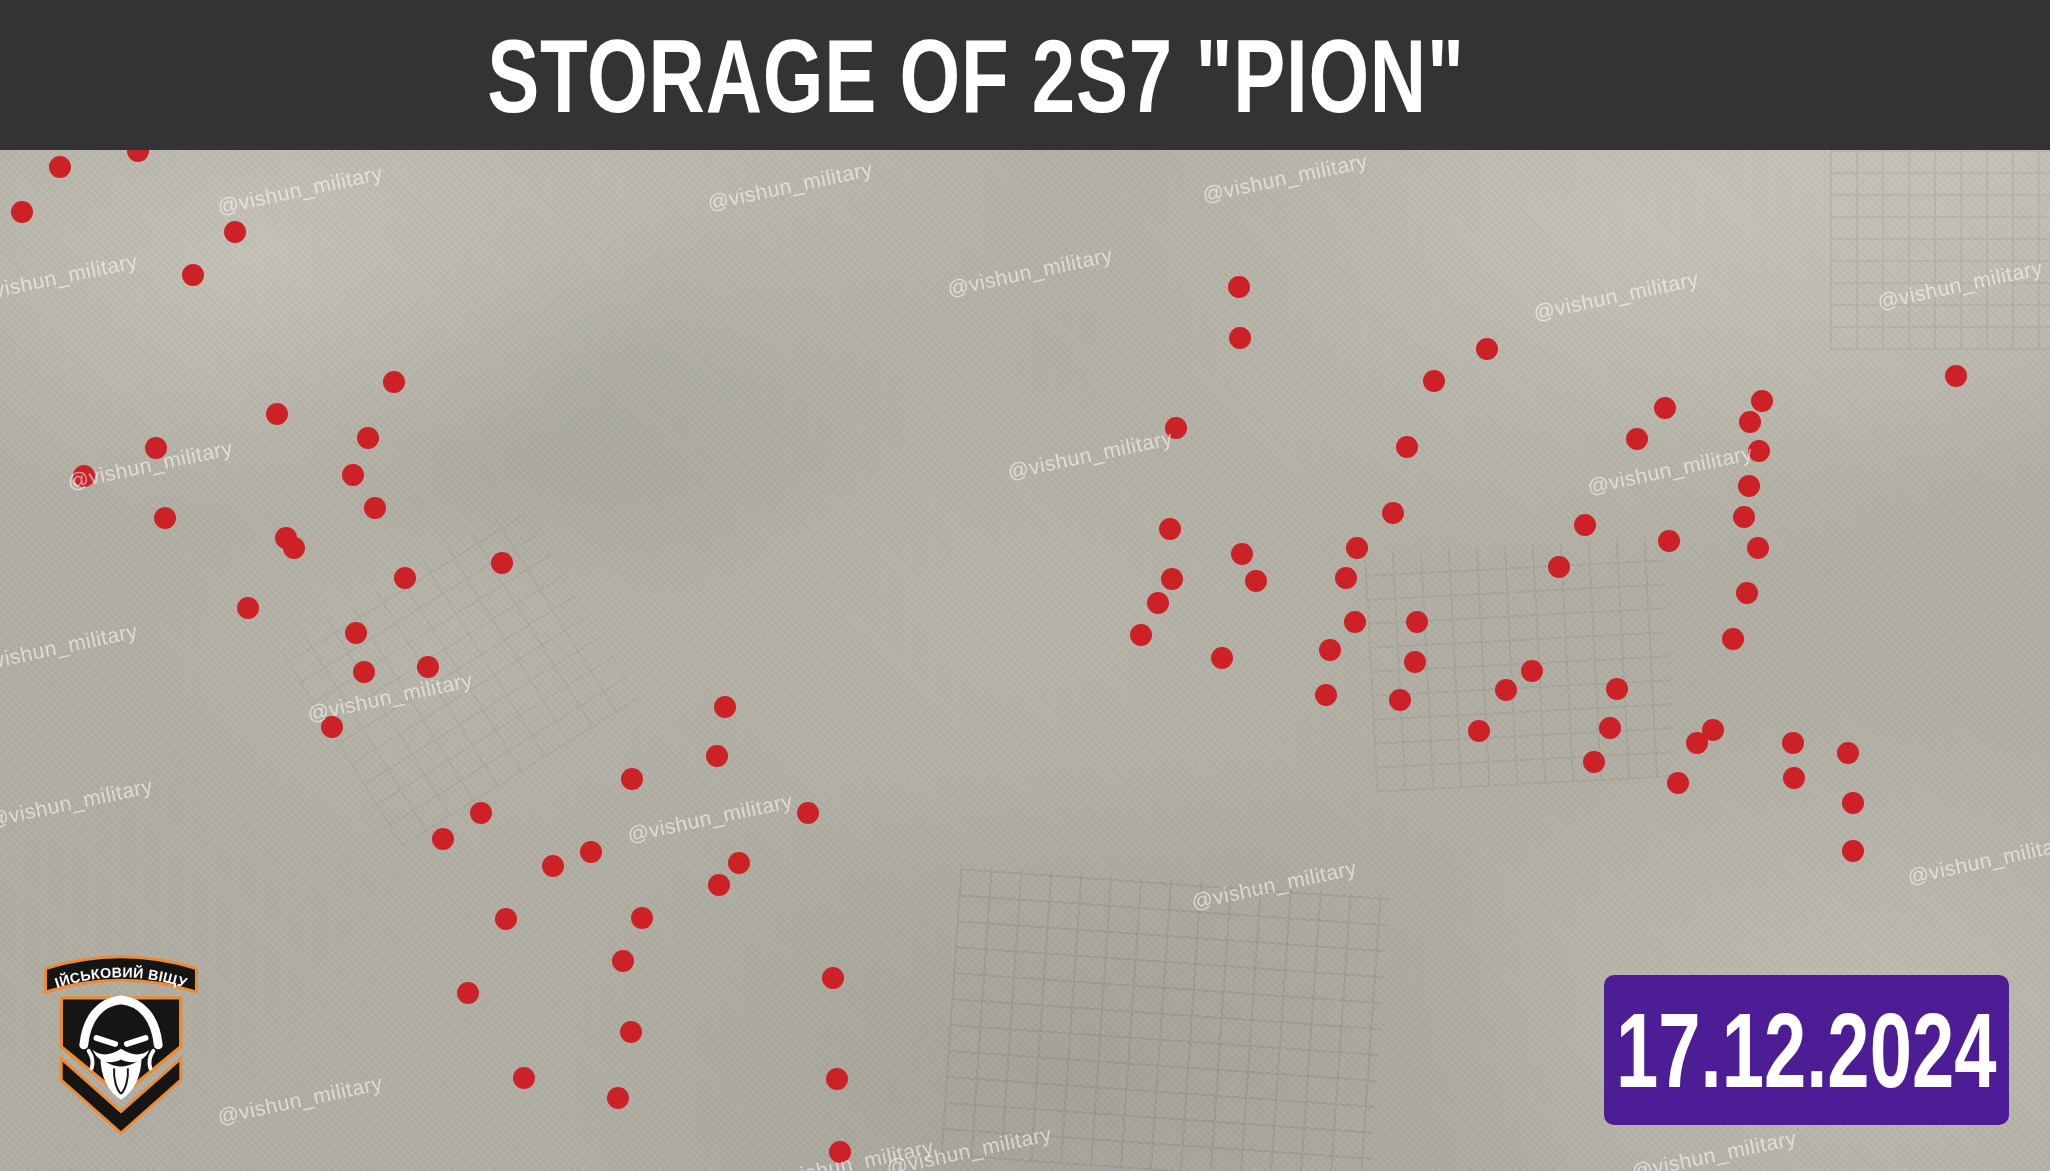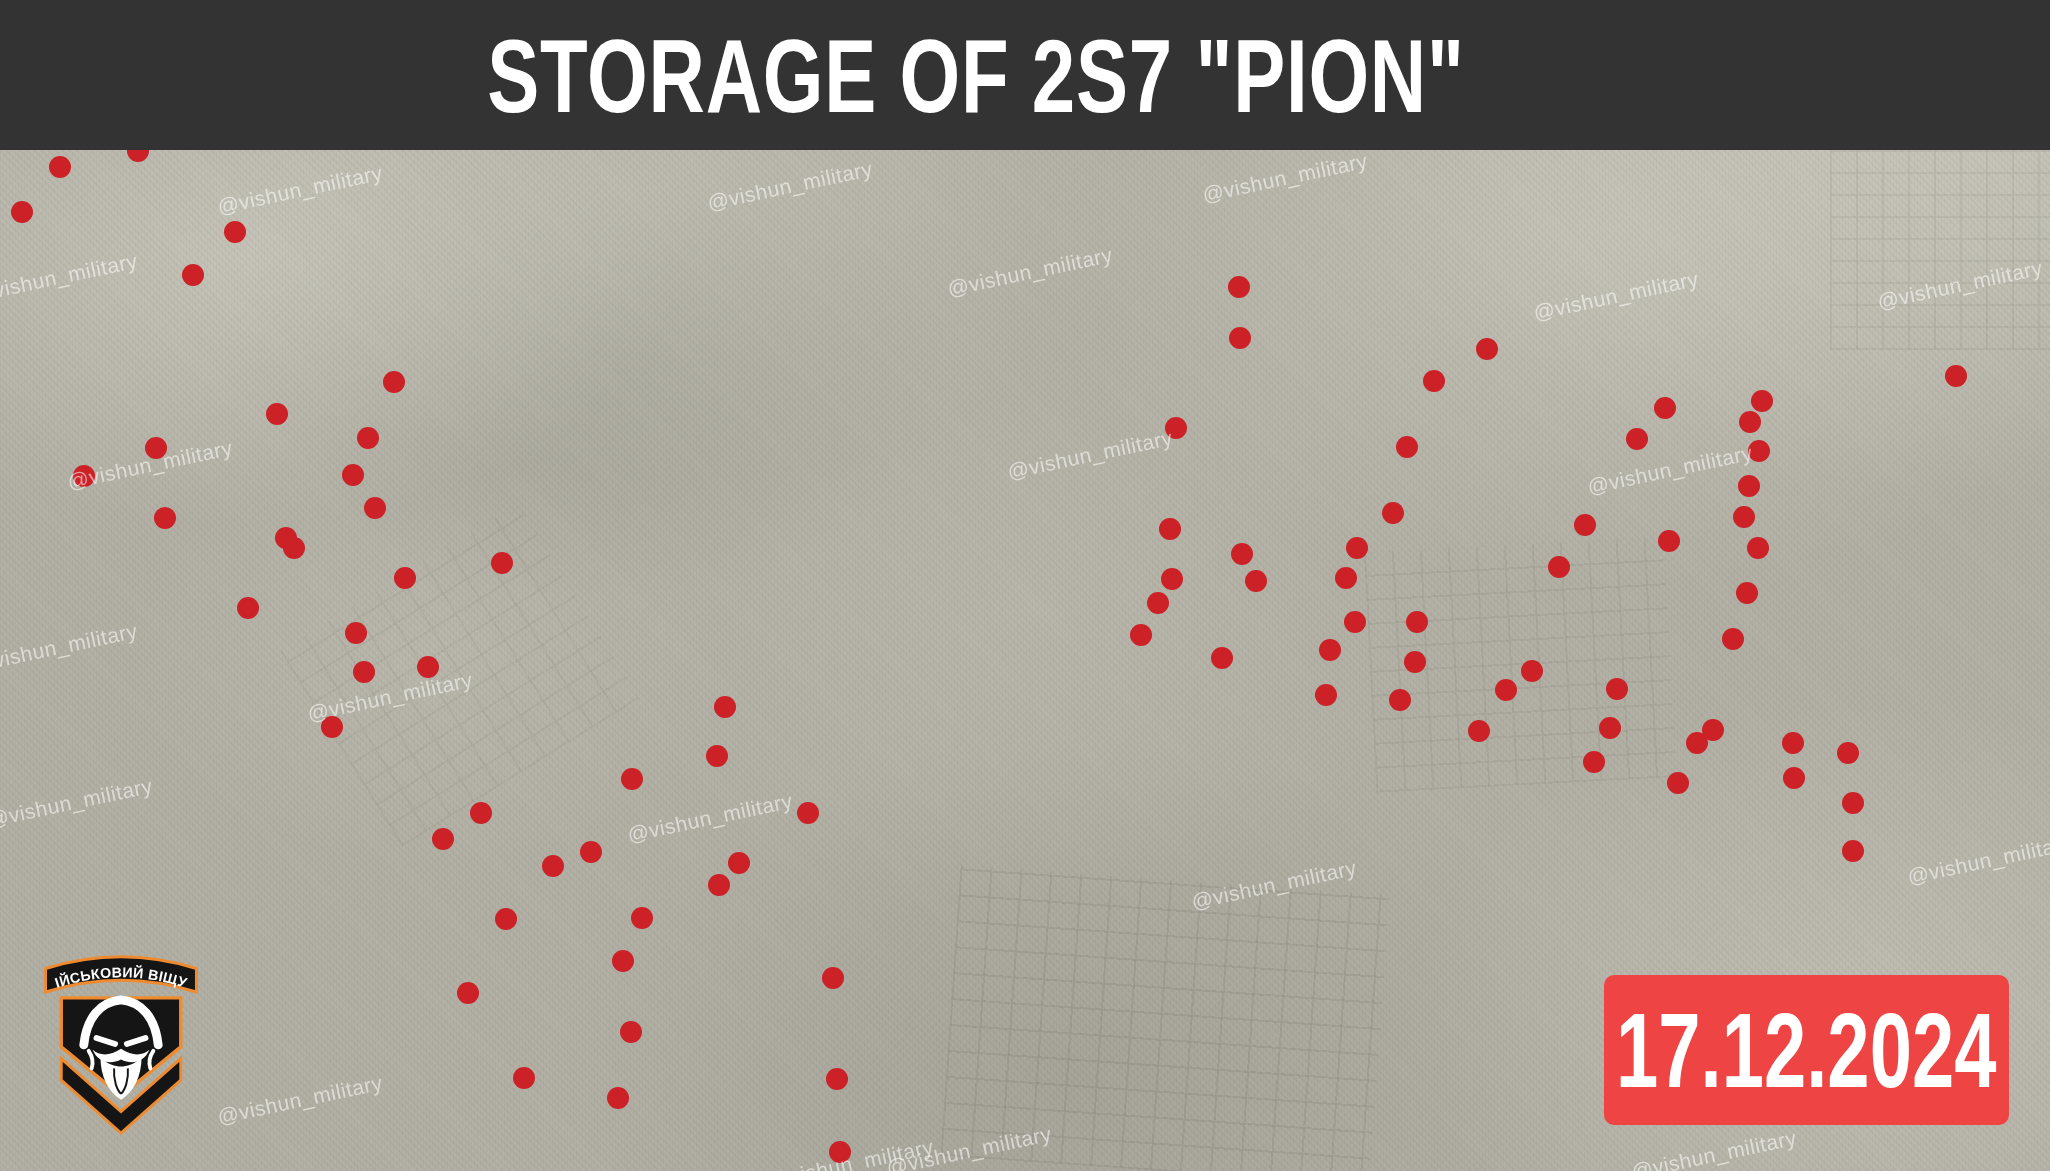--- a/index.html
+++ b/index.html
@@ -192,21 +192,21 @@
       <span class="wm" style="left: 851px; top: 1164px;">@vishun_military</span>
       <span class="wm" style="left: 1714px; top: 1155px;">@vishun_military</span>
       <span class="wm" style="left: 300px; top: 1100px;">@vishun_military</span>
     </div>
 
   <div class="titlebar">
     <div class="bg" style="background: rgb(51, 51, 51);"></div>
     <div class="title-text">STORAGE OF 2S7 "PION"</div>
   </div>
 
-  <div class="date-badge" style="background: #ef4444;">
+  <div class="date-badge" style="background: #4c1d95;">
     <div class="date-text">17.12.2024</div>
   </div>
 
   <div class="logo">
     <svg viewBox="0 0 170 196" width="168" height="192">
 
       <path d="M8,24 Q85,0 162,24 L162,48 Q85,24 8,48 Z" fill="#151515" stroke="#ee8a2f" stroke-width="3"></path>
       <path id="bannerArc" d="M16,45 Q85,21 154,45" fill="none"></path>
       <text font-family="Liberation Sans, sans-serif" font-weight="bold" font-size="14.5" fill="#ffffff" letter-spacing="0.3" text-anchor="middle">
         <textPath href="#bannerArc" startOffset="50%">ВІЙСЬКОВИЙ ВІЩУН</textPath>

